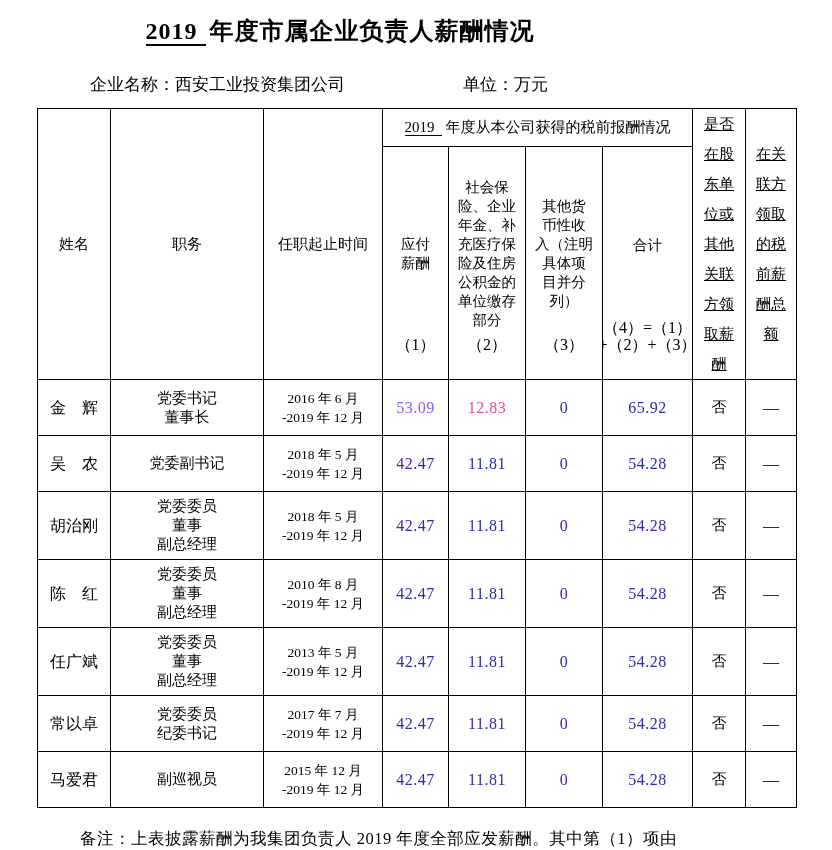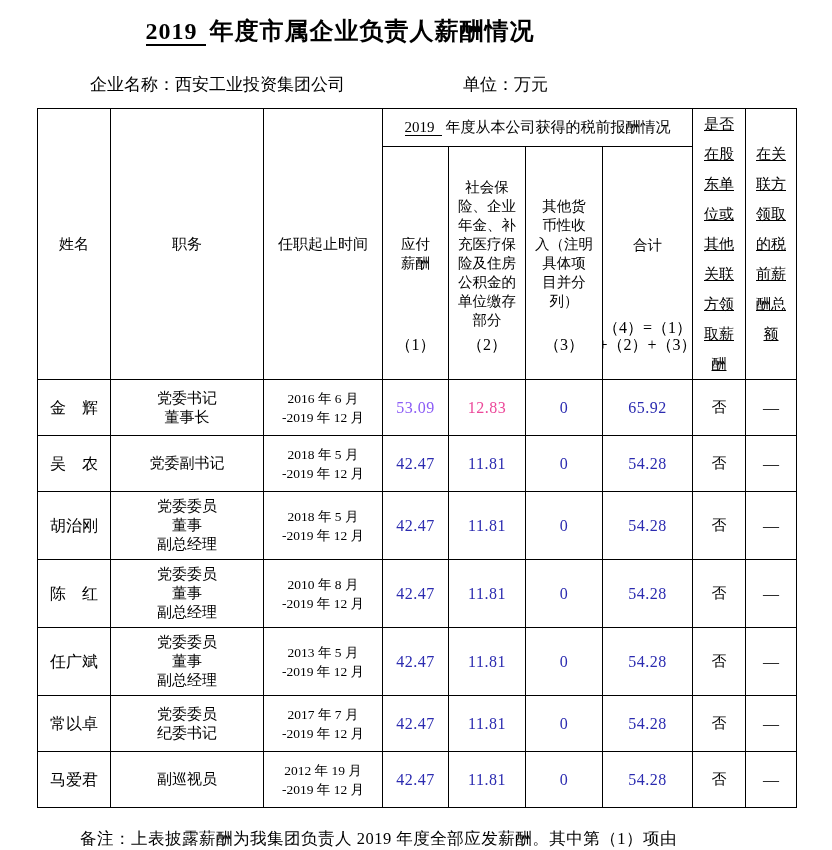--- a/index.html
+++ b/index.html
@@ -249,21 +249,21 @@
       <td class="val" style="color: rgb(43, 43, 176);">11.81</td>
       <td class="val" style="color: rgb(43, 43, 176);">0</td>
       <td class="val" style="color: rgb(43, 43, 176);">54.28</td>
       <td class="flag">否</td>
       <td class="dash">—</td>
     </tr>
 
     <tr>
       <td class="name">马爱君</td>
       <td class="pos">副巡视员</td>
-      <td class="term">2012 年 19 月
+      <td class="term">2015 年 12 月
 -2019 年 12 月</td>
       <td class="val" style="color: rgb(43, 43, 176);">42.47</td>
       <td class="val" style="color: rgb(43, 43, 176);">11.81</td>
       <td class="val" style="color: rgb(43, 43, 176);">0</td>
       <td class="val" style="color: rgb(43, 43, 176);">54.28</td>
       <td class="flag">否</td>
       <td class="dash">—</td>
     </tr>
   </tbody>
   </table>

